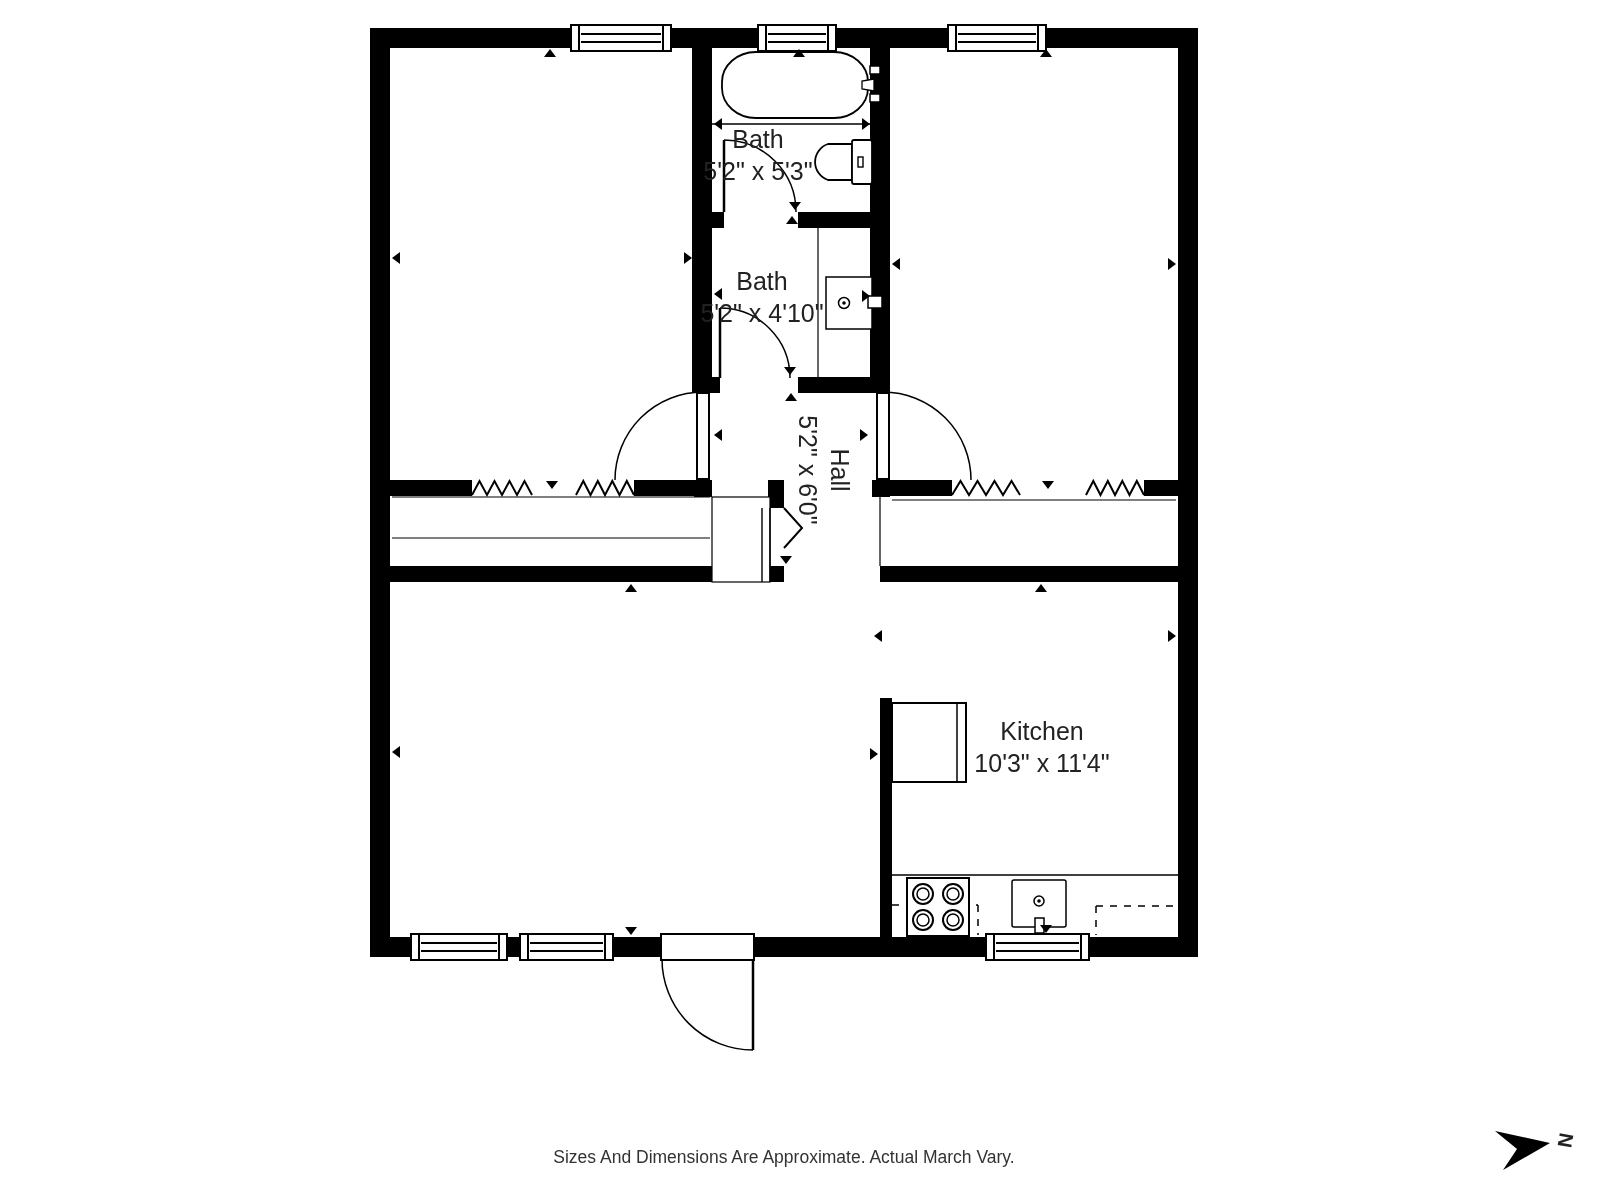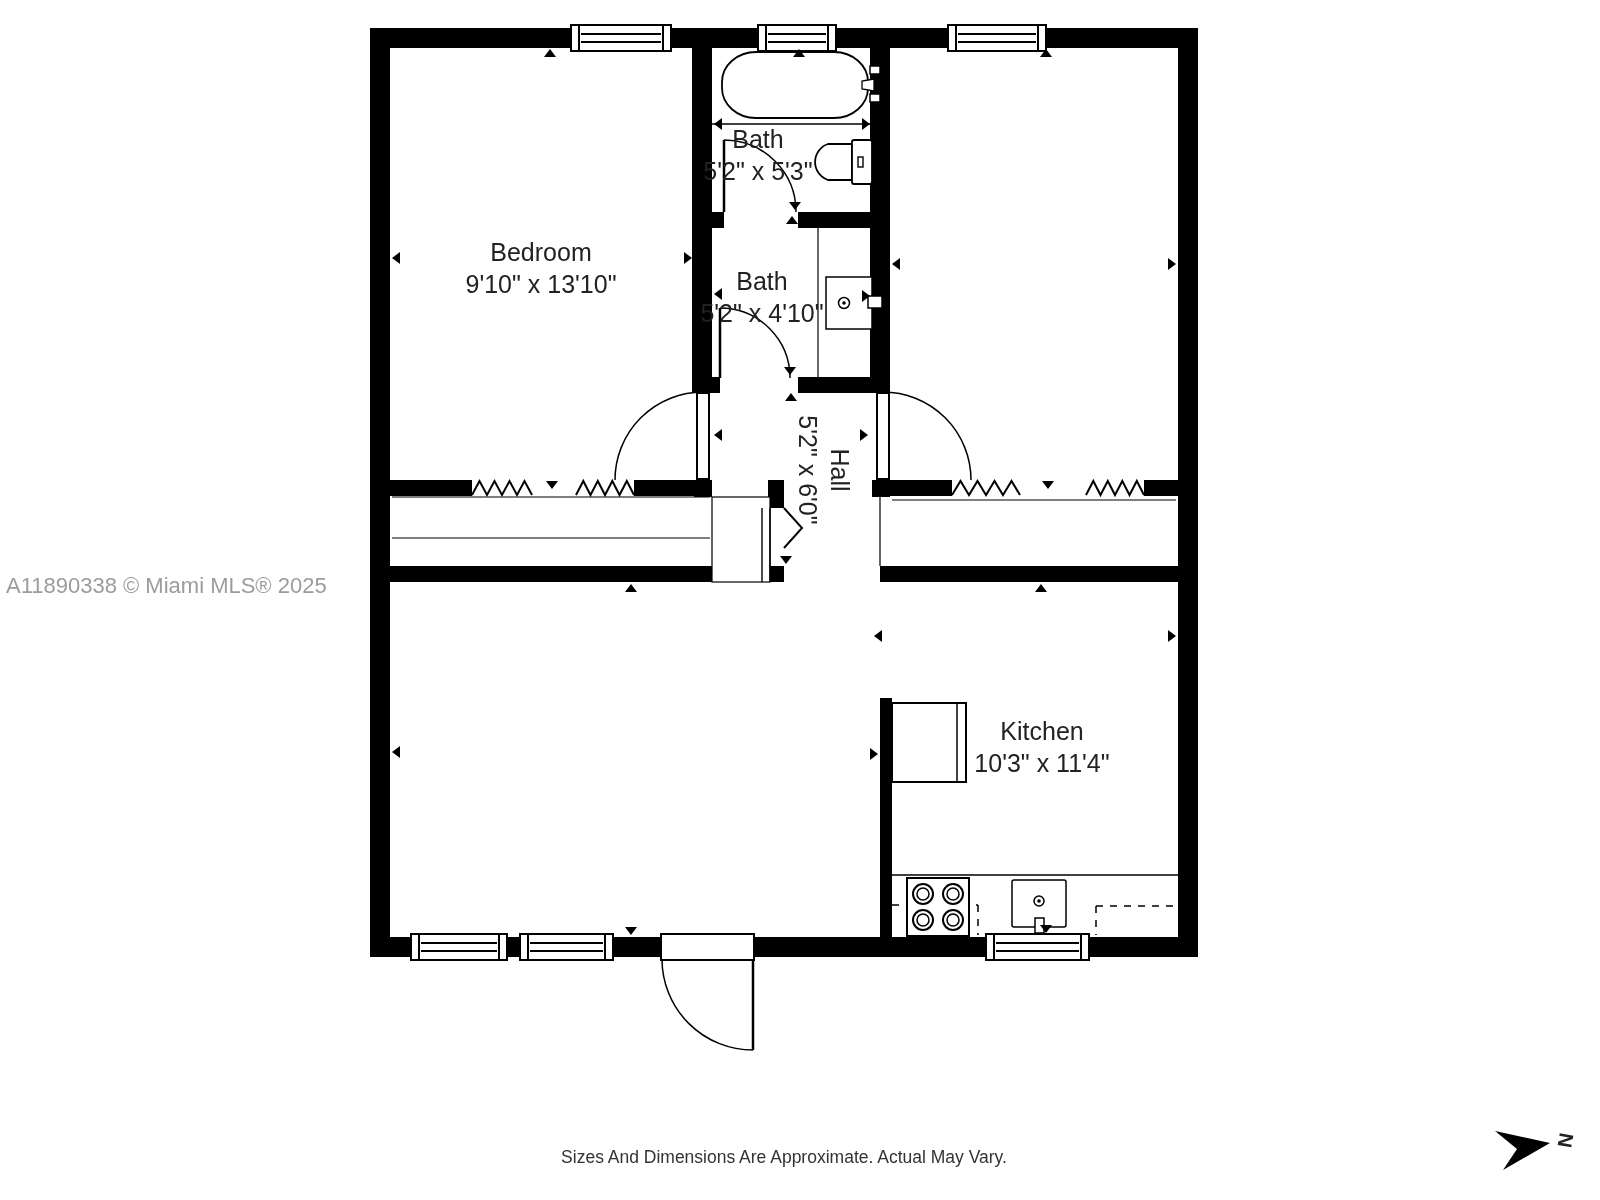--- a/index.html
+++ b/index.html
@@ -201,37 +201,32 @@
   <div class="tri tl" style="left:392px;top:746px;"></div>
   <div class="tri tl" style="left:874px;top:630px;"></div>
   <div class="tri tr" style="left:684px;top:252px;"></div>
   <div class="tri tr" style="left:1168px;top:258px;"></div>
   <div class="tri tr" style="left:862px;top:118px;"></div>
   <div class="tri tr" style="left:862px;top:290px;"></div>
   <div class="tri tr" style="left:860px;top:429px;"></div>
   <div class="tri tr" style="left:870px;top:748px;"></div>
   <div class="tri tr" style="left:1168px;top:630px;"></div>
 
-  <div class="room-label" style="left:541px;top:268px;">
-    <div>Bedroom</div>
-    <div>9'10" x 13'10"</div>
-  </div>
   <div class="room-label" style="left:758px;top:155px;">
     <div>Bath</div>
     <div>5'2" x 5'3"</div>
   </div>
   <div class="room-label" style="left:762px;top:297px;">
     <div>Bath</div>
     <div>5'2" x 4'10"</div>
   </div>
   <div class="room-label rot" style="left:824px;top:470px;">
     <div>Hall</div>
     <div>5'2" x 6'0"</div>
   </div>
   <div class="room-label" style="left:1042px;top:747px;text-align:center;">
     <div>Kitchen</div>
     <div>10'3" x 11'4"</div>
   </div>
 
-  <div class="watermark">A11890338 © Miami MLS® 2025</div>
-  <div class="disclaimer">Sizes And Dimensions Are Approximate. Actual May Vary.</div>
+  <div class="disclaimer">Sizes And Dimensions Are Approximate. Actual March Vary.</div>
 
 </div>
 
 </body></html>

